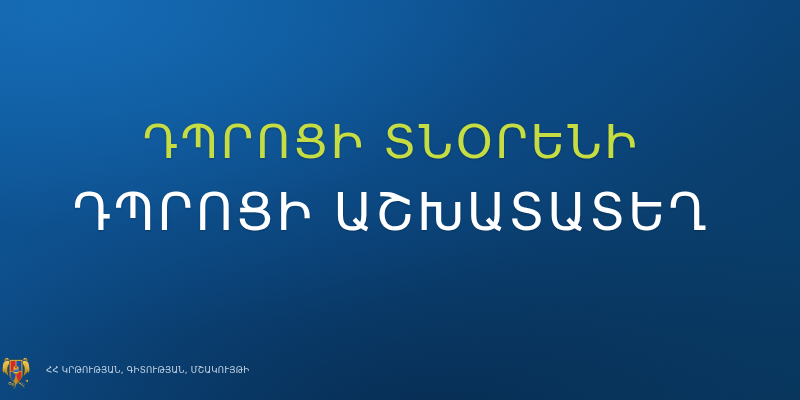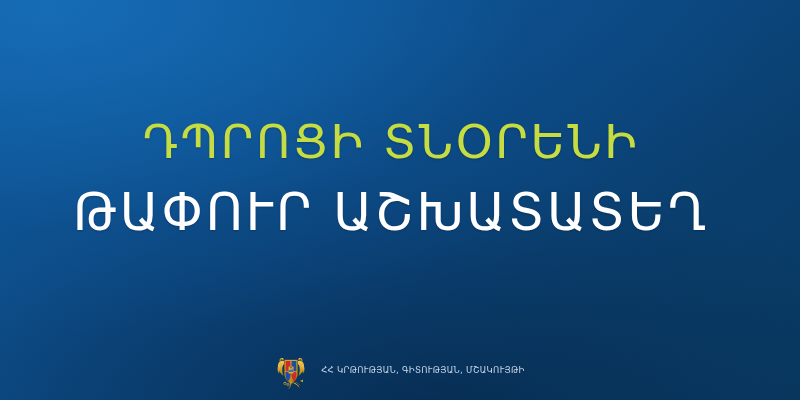--- a/index.html
+++ b/index.html
@@ -69,21 +69,20 @@
   }
 
   
   .footer {
     position: absolute;
     left: 0;
     right: 0;
     bottom: 10px;
     display: flex;
     align-items: center;
-    justify-content: center;
     gap: 14px;
   }
 
   .emblem {
     width: 32px;
     height: 40px;
     flex: 0 0 auto;
     display: block;
   }
 
@@ -103,21 +102,21 @@
     font-weight: 400;
   }
 </style>
 </head>
 <body>
 
 <div class="stage">
 
   <div class="headline">
     <span class="line line-primary">ԴՊՐՈՑԻ ՏՆՕՐԵՆԻ</span>
-    <span class="line line-secondary">ԹԱՓՈՒՐ ԱՇԽԱՏԱՏԵՂ</span>
+    <span class="line line-secondary">ԴՊՐՈՑԻ ԱՇԽԱՏԱՏԵՂ</span>
   </div>
 
   <div class="footer">
 
     <svg class="emblem" viewBox="0 0 64 80" aria-hidden="true">
       <defs>
         <linearGradient id="goldGrad" x1="0" y1="0" x2="0" y2="1">
           <stop offset="0%" stop-color="#f0c85a"></stop>
           <stop offset="45%" stop-color="#d8a92c"></stop>
           <stop offset="100%" stop-color="#ab7d18"></stop>

